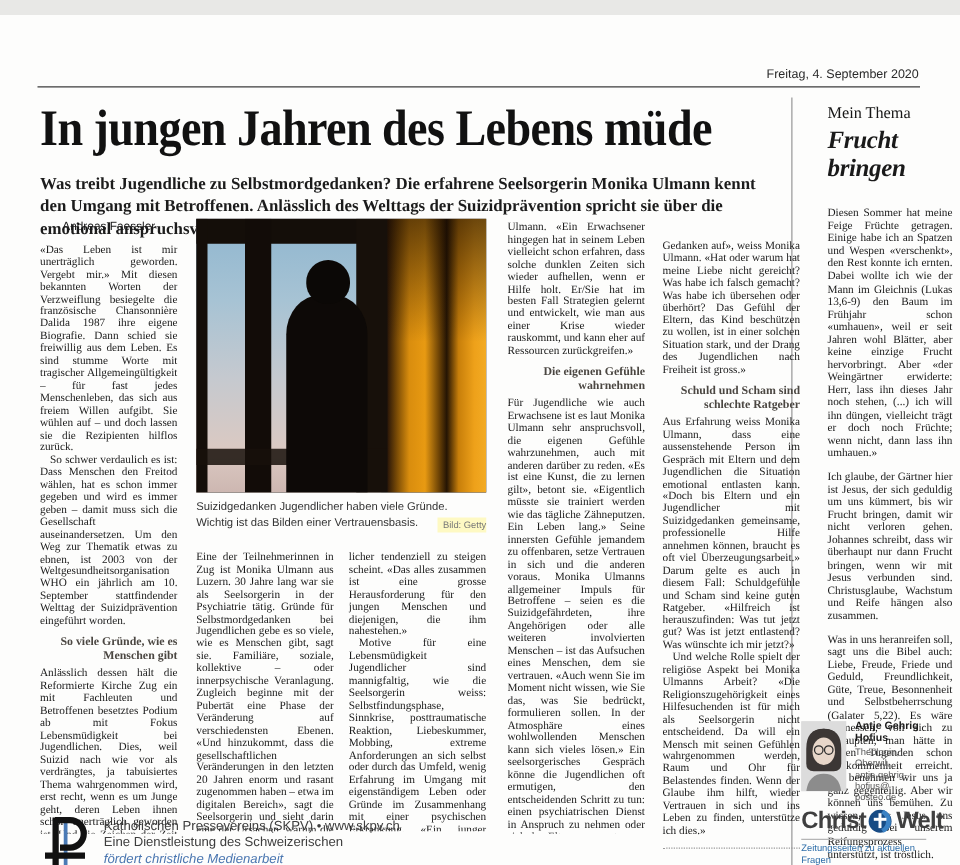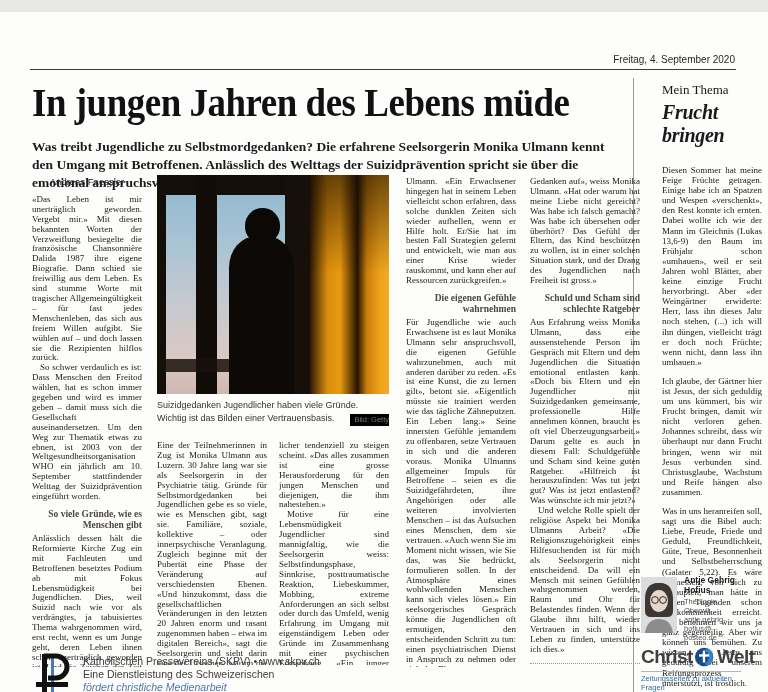--- a/index.html
+++ b/index.html
@@ -25,21 +25,21 @@
   
   .col { position:absolute; width:110px; font-size:9px; line-height:9.9px;
          text-align:justify; hyphens:auto; -webkit-hyphens:auto; overflow:hidden; }
   .col p + p { text-indent:8px; }
   .byline { font-family:"Liberation Sans",sans-serif; font-weight:normal;
             font-size:9.5px; margin-bottom:8px; text-align:center; }
   .subhead { font-weight:bold; font-size:9.5px; line-height:11px; color:#4b4742;
              margin:7px 0 3px; text-align:right; text-indent:0; }
   #col1 { left:32px;  top:165px; height:490px; }
   #col4 { left:406px; top:165px; height:490px; }
-  #col5 { left:530px; top:165px; height:492px; }
+  #col5 { left:530px; top:180px; height:492px; }
 
   
   .photo-block { position:absolute; left:157px; top:163px; width:232px; }
   .photo { position:relative; width:232px; height:219px; background:#1a120c; overflow:hidden; }
   .sky   { position:absolute; left:0; top:0; width:64%; height:100%;
            background:linear-gradient(to bottom,#8fb6cf 0%,#a7c3d4 30%,#c5c9cf 58%,#dbc9c2 85%,#cdb7b1 100%); }
   .frame-top { position:absolute; left:0; top:0; width:66%; height:9%; background:#140e09; }
   .frame-left{ position:absolute; left:0; top:0; width:4%; height:100%; background:#140e09; }
   .post-a { position:absolute; left:17%; top:0; width:9%;  height:100%; background:#120c08; }
   .post-b { position:absolute; left:55%; top:0; width:11%; height:100%; background:#17100a; }
@@ -47,21 +47,21 @@
   .wall   { position:absolute; left:66%; top:0; width:34%; height:100%;
             background:linear-gradient(90deg,#2b1708 0%,#7e4e06 10%,#d98d0e 22%,#e89a12 38%,#6e4406 52%,#241404 60%,#c87f0a 72%,#eea11a 88%,#f3ab24 100%); }
   .wall::after { content:""; position:absolute; inset:0;
             background:linear-gradient(to bottom,rgba(22,10,2,.6),rgba(0,0,0,0) 45%); }
   .person-head { position:absolute; left:38%; top:15%; width:15%; height:16%;
             background:#0b0806; border-radius:50% 50% 46% 46%; }
   .person-body { position:absolute; left:31%; top:28%; width:28%; height:72%;
             background:#0d0907; border-radius:42% 42% 6% 6% / 20% 20% 0 0; }
   .caption { position:relative; width:232px; margin-top:5px; height:28px;
             font-family:"Liberation Sans",sans-serif; font-size:9px; line-height:12.5px; color:#333; }
-  .credit  { position:absolute; right:0; bottom:1px; font-size:7.5px; color:#777; background:#000000; padding-left:4px; }
+  .credit  { position:absolute; right:0; bottom:1px; font-size:7.5px; color:#777; background:#fef9c3; padding-left:4px; }
   .subcols { position:relative; margin-top:14px; width:232px; }
   #col2 { position:static; float:left;  width:110px; height:224px; }
   #col3 { position:static; float:right; width:110px; height:224px; }
 
   
   .hinweis { margin-top:8px; padding-top:5px; border-top:1px dotted #999;
              font-family:"Liberation Sans",sans-serif; font-size:8.5px; line-height:11px;
              text-align:left; color:#2e2e2e; }
   .hinweis-title { font-weight:bold; margin-bottom:1px; }
 

